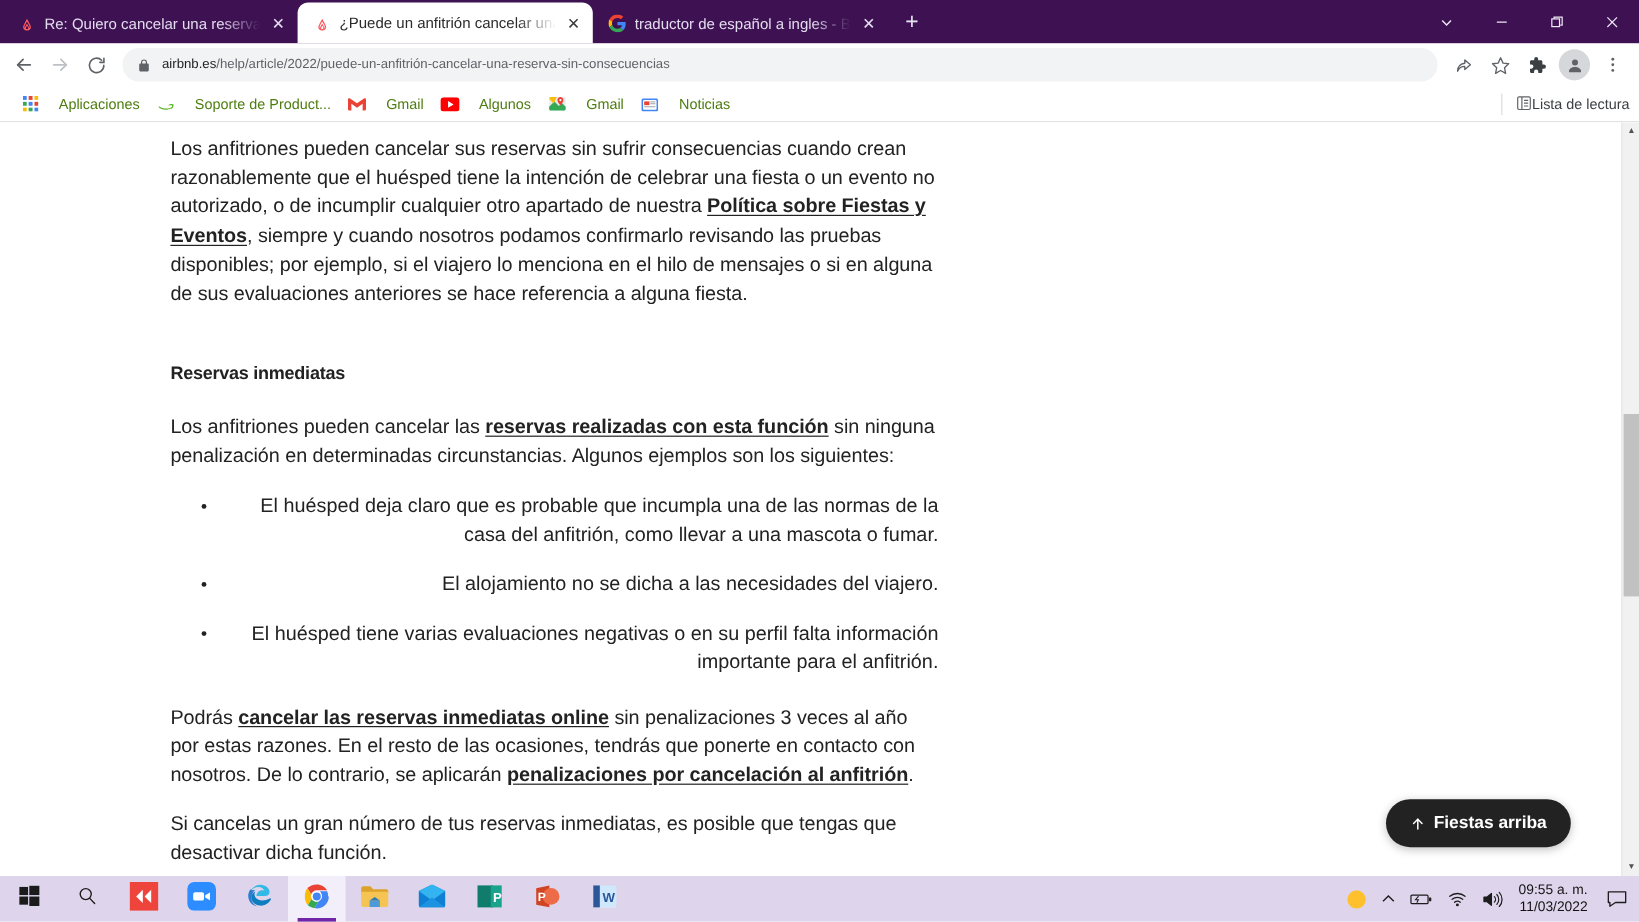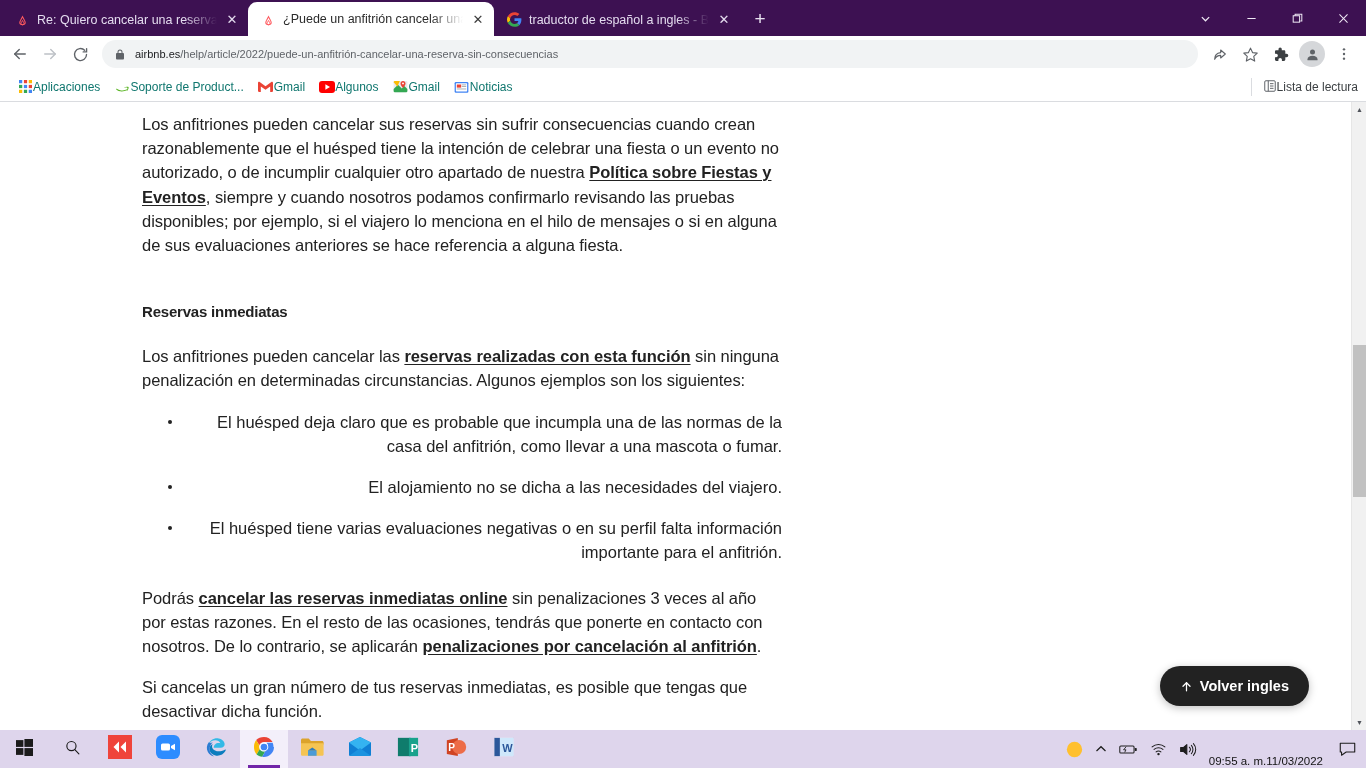--- a/index.html
+++ b/index.html
@@ -149,25 +149,25 @@
   .bookmarks {
     height: 30px;
     background: #ffffff;
     display: flex;
     align-items: center;
     padding: 0 8px 0 10px;
     border-bottom: 1px solid #dadce0;
     position: relative;
   }
   .bm {
-    display: flex; align-items: center; gap: 0;
+    display: flex; align-items: center; gap: 16px;
     padding: 3px 7px;
     border-radius: 4px;
     font-size: 12px;
-    color: #0f766e;
+    color: #4d7c0f;
     white-space: nowrap;
     cursor: pointer;
   }
   .bm .bmico { width: 16px; height: 16px; display: flex; align-items: center; justify-content: center; flex: 0 0 16px; }
   .readinglist {
     position: absolute;
     right: 8px; top: 0; height: 30px;
     display: flex; align-items: center; gap: 0;
     padding-left: 12px;
     font-size: 12px; color: #3c4043;
@@ -316,21 +316,21 @@
   }
   .tray {
     height: 38px; padding: 0 6px;
     display: flex; align-items: center; justify-content: center;
     color: #1d1d1d;
     cursor: pointer;
   }
   .clock {
     height: 38px;
     padding: 0 10px 0 6px;
-    display: flex; flex-direction: row;
+    display: flex; flex-direction: column;
     align-items: flex-end; justify-content: center;
     font-size: 11.5px; line-height: 14px; color: #131313;
     cursor: pointer;
   }
 </style>
 </head>
 <body>
 
 <div id="browser">
 
@@ -568,21 +568,21 @@
         <p>Si cancelas un gran número de tus reservas inmediatas, es posible que tengas que desactivar dicha función.</p>
       </div>
 
       <button class="backtotop">
         <span style="display:flex;">
           <svg width="13" height="13" viewBox="0 0 24 24" fill="none" stroke="#ffffff" stroke-width="2.3" stroke-linecap="round" stroke-linejoin="round">
               <line x1="12" y1="20" x2="12" y2="5"></line>
               <polyline points="5.5 11.5 12 5 18.5 11.5"></polyline>
             </svg>
         </span>
-        <span>Volver ingles</span>
+        <span>Fiestas arriba</span>
       </button>
     </div>
 
     <div class="scrollbar">
       <div class="sb-arrow up">▲</div>
       <div class="sb-thumb"></div>
       <div class="sb-arrow down">▼</div>
     </div>
   </div>
 </div>

